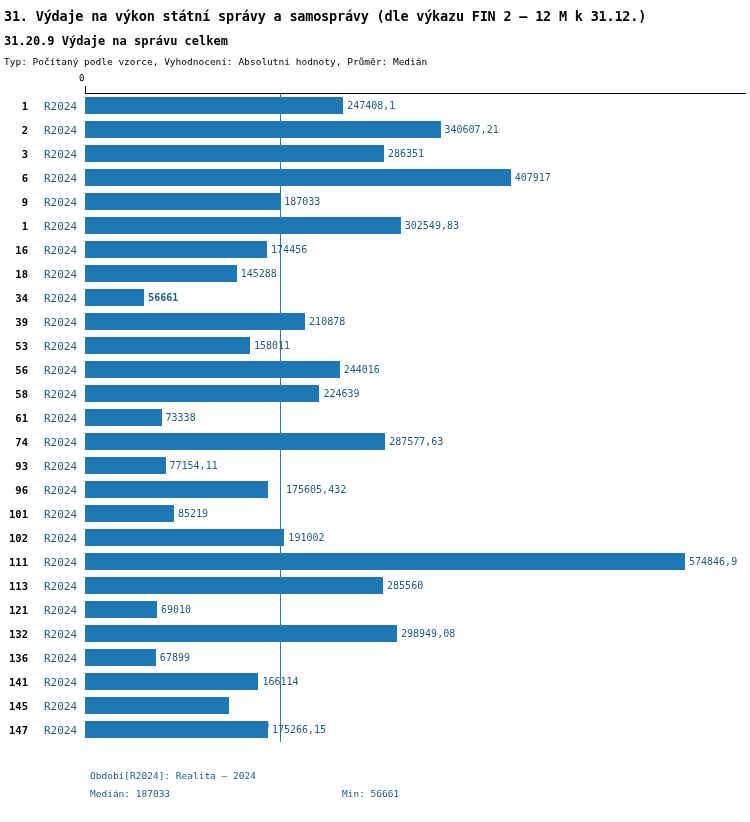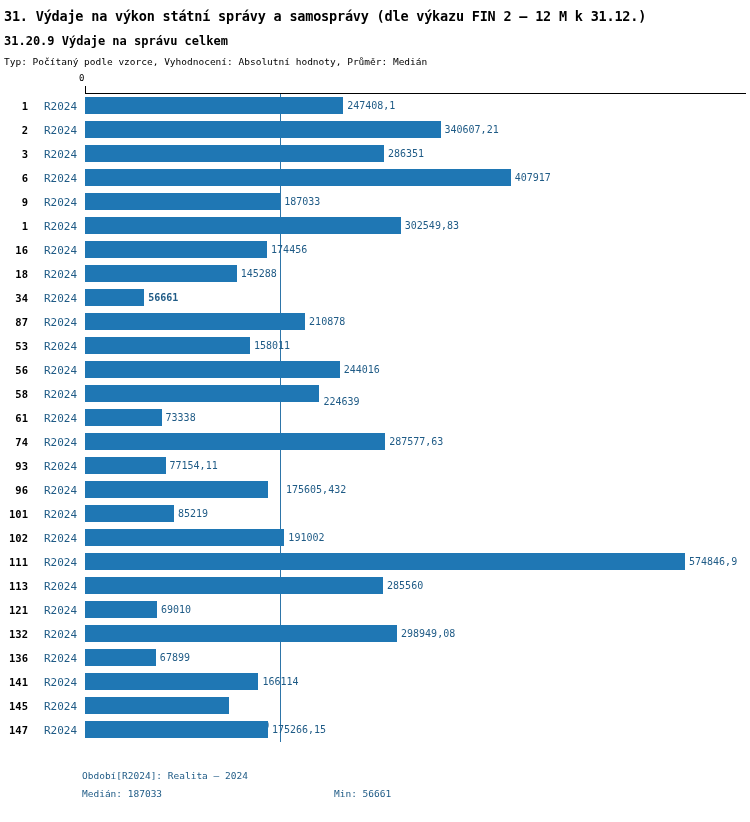--- a/index.html
+++ b/index.html
@@ -102,21 +102,21 @@
   }
   .bar-value {
     position: absolute;
     top: 6px;
     font-size: 10px;
     color: #1f5b86;
     white-space: nowrap;
   }
   .footer {
     position: absolute;
-    left: 4px;
+    left: 12px;
     right: 0;
     bottom: 6px;
     height: 46px;
     font-size: 9.5px;
     color: #1f5b86;
   }
   .footer .legend {
     position: absolute;
     left: 78px;
     top: 0px;
@@ -199,42 +199,42 @@
         <div class="bar" style="width: 151.645px; background: rgb(31, 119, 180);"></div>
         <div class="bar-value" style="left: 240.645px;">145288</div>
       </div>
       <div class="row">
         <div class="row-index">34</div>
         <div class="row-series">R2024</div>
         <div class="bar" style="width: 59.1403px; background: rgb(31, 119, 180);"></div>
         <div class="bar-value" style="left: 148.14px; font-weight: bold;">56661</div>
       </div>
       <div class="row">
-        <div class="row-index">87</div>
+        <div class="row-index">39</div>
         <div class="row-series">R2024</div>
         <div class="bar" style="width: 220.105px; background: rgb(31, 119, 180);"></div>
         <div class="bar-value" style="left: 309.105px;">210878</div>
       </div>
       <div class="row">
         <div class="row-index">53</div>
         <div class="row-series">R2024</div>
         <div class="bar" style="width: 164.925px; background: rgb(31, 119, 180);"></div>
         <div class="bar-value" style="left: 253.925px;">158011</div>
       </div>
       <div class="row">
         <div class="row-index">56</div>
         <div class="row-series">R2024</div>
         <div class="bar" style="width: 254.693px; background: rgb(31, 119, 180);"></div>
         <div class="bar-value" style="left: 343.693px;">244016</div>
       </div>
       <div class="row">
         <div class="row-index">58</div>
         <div class="row-series">R2024</div>
         <div class="bar" style="width: 234.468px; background: rgb(31, 119, 180);"></div>
-        <div class="bar-value" style="left: 323.468px; margin-top: 8px;">224639</div>
+        <div class="bar-value" style="left: 323.468px;">224639</div>
       </div>
       <div class="row">
         <div class="row-index">61</div>
         <div class="row-series">R2024</div>
         <div class="bar" style="width: 76.547px; background: rgb(31, 119, 180);"></div>
         <div class="bar-value" style="left: 165.547px;">73338</div>
       </div>
       <div class="row">
         <div class="row-index">74</div>
         <div class="row-series">R2024</div>

